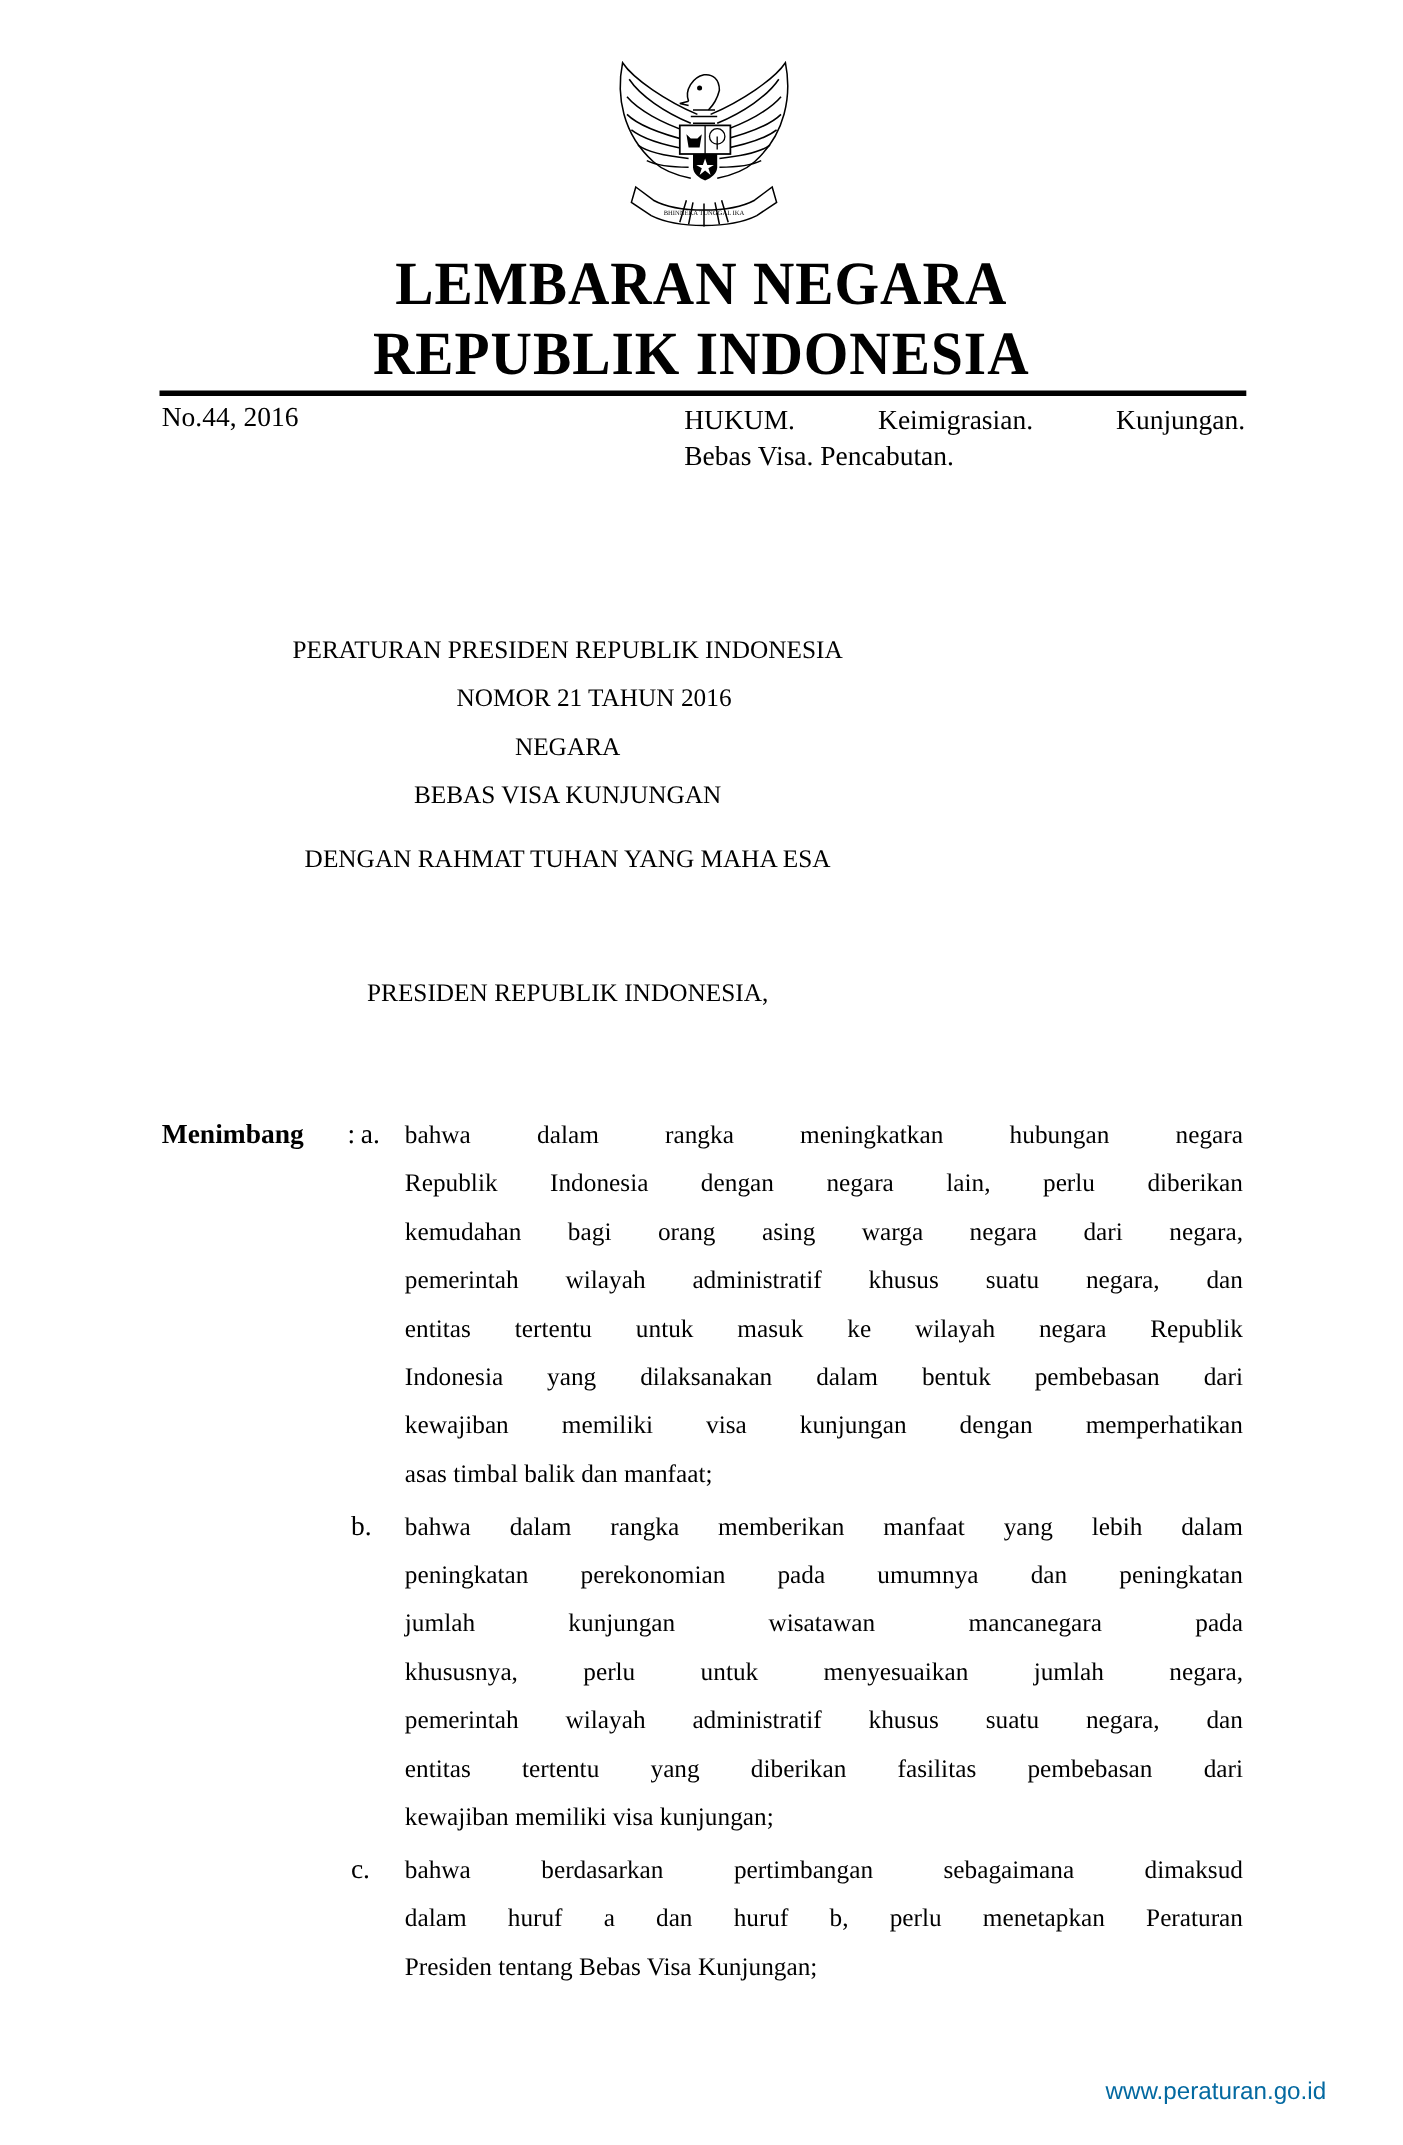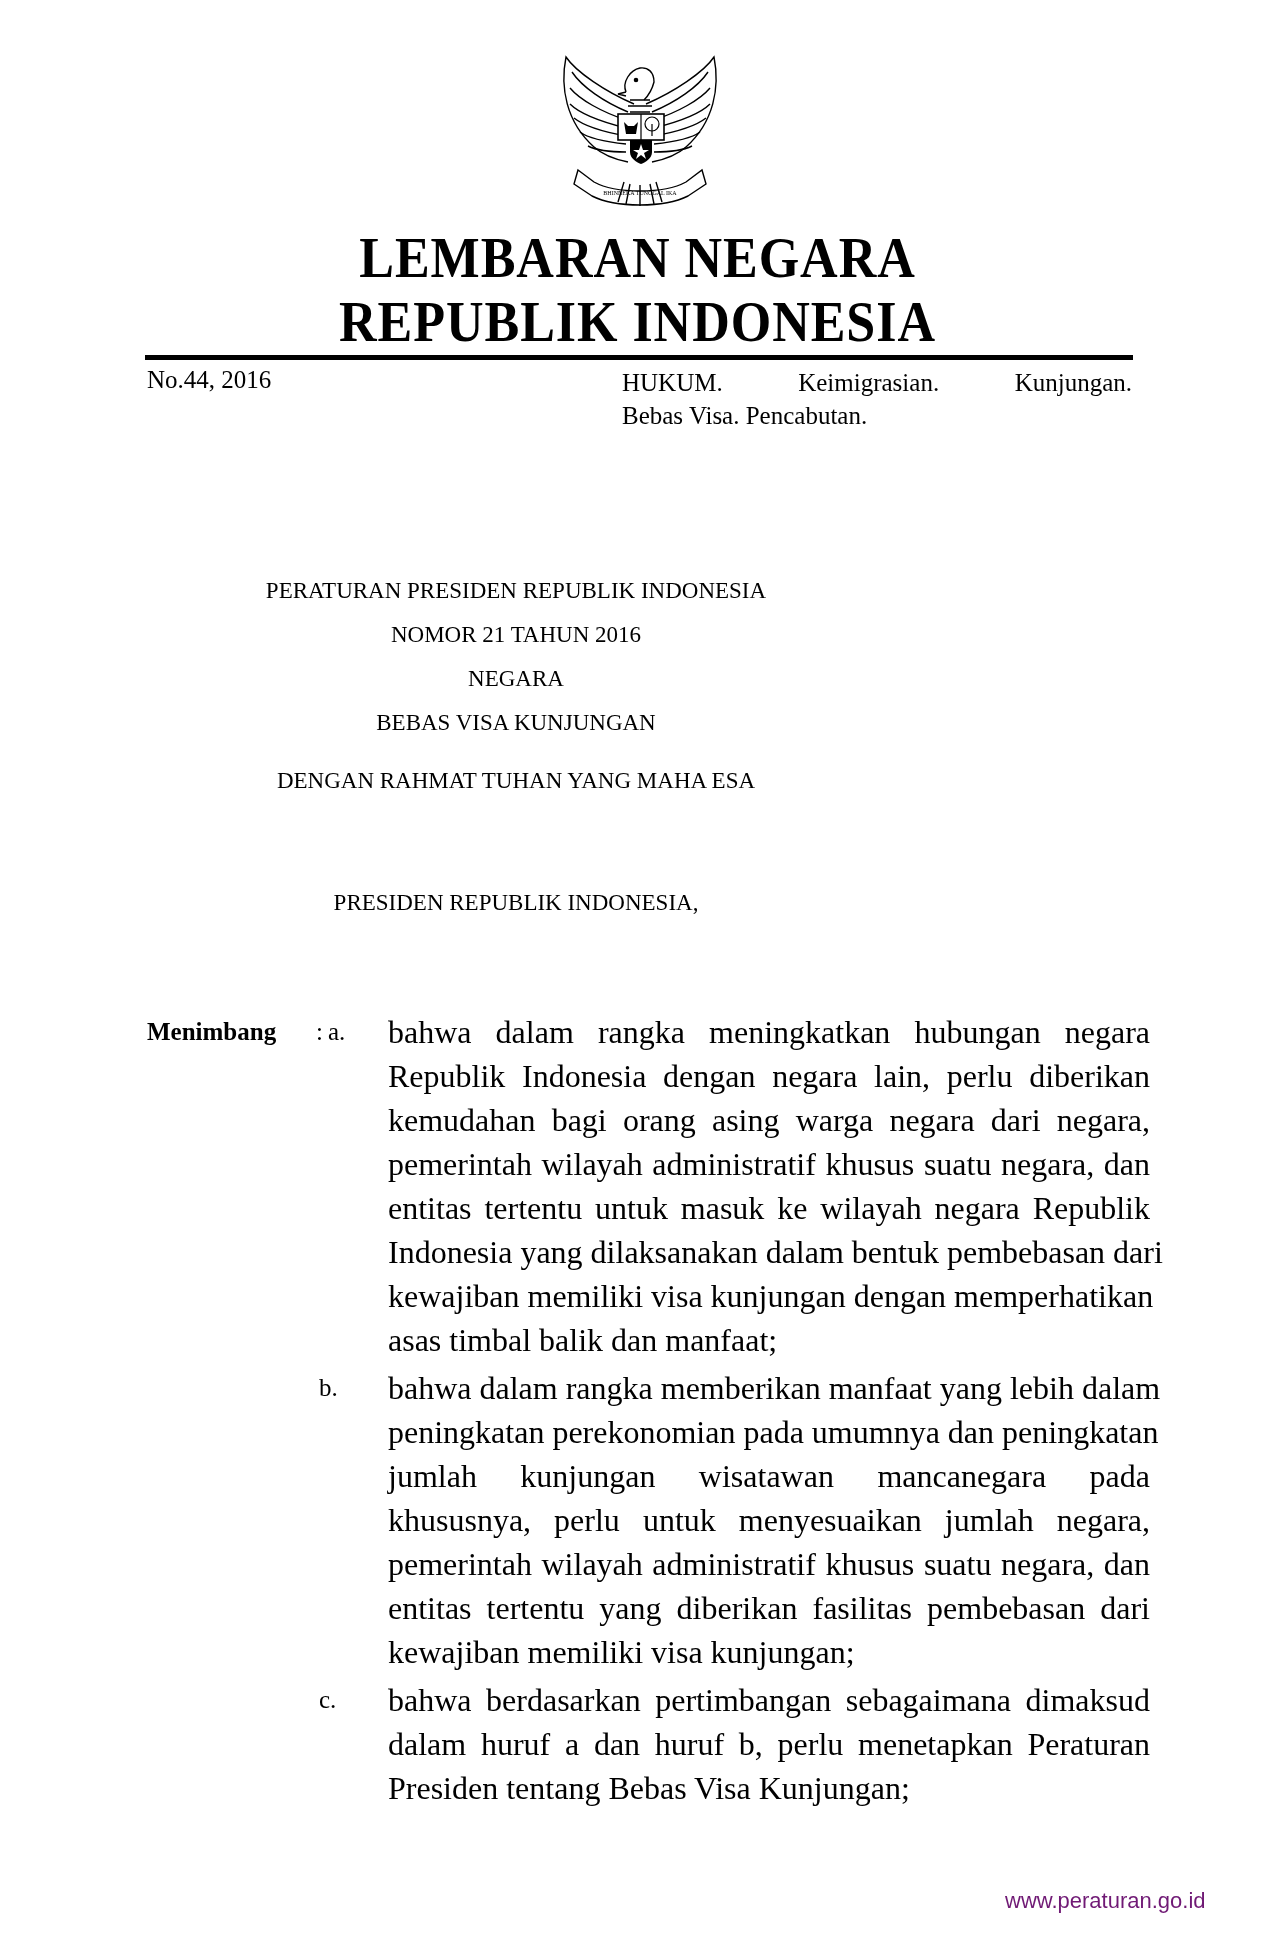--- a/index.html
+++ b/index.html
@@ -12,25 +12,25 @@
   .mh1 { top:228px; }
   .mh2 { top:292px; }
   .rule { position:absolute; left:145px; top:355px; width:988px; height:5px; background:#000; }
   .gazette-no { position:absolute; left:147px; top:366px; font-size:25px; }
   .subject { position:absolute; left:622px; top:366px; width:510px; font-size:25px; line-height:33px; }
   .subject .l1 { display:flex; justify-content:space-between; }
   .center-line { position:absolute; left:0; width:1032px; text-align:center; font-size:23px; }
   .consider { position:absolute; left:147px; top:1018px; font-size:25px;font-weight:bold; }
   .colon-a { position:absolute; left:316px; top:1018px; font-size:25px; }
   .item-label { position:absolute; left:319px; font-size:25px; }
-  .para { position:absolute; left:388px; width:762px; font-size:32px; line-height:44px; }
+  .para { position:absolute; left:368px; width:762px; font-size:23px; line-height:44px; }
   .para .ln { display:block; text-align:justify; text-align-last:justify; white-space:nowrap; }
   .para .ln.last { text-align-last:left; }
   .footer { position:absolute; left:1005px; top:1888px; font-family:"Liberation Sans", sans-serif;
-            font-size:22px; color:#701a75; }
+            font-size:22px; color:#0369a1; }
 </style>
 </head>
 <body>
 
 <svg class="emblem" viewBox="0 0 168 164">
   <g fill="none" stroke="#000" stroke-width="1.4">
 
     <path d="M78 52 C50 40 20 20 10 5 C4 35 10 70 38 95 C48 104 62 108 72 110"></path>
     <path d="M72 60 C48 50 26 35 16 20"></path>
       <path d="M70 68 C46 60 24 48 14 36"></path>
@@ -76,21 +76,21 @@
 <div class="subject">
   <div class="l1">
     <span>HUKUM.</span>
     <span>Keimigrasian.</span>
     <span>Kunjungan.</span>
   </div>
   <div>Bebas Visa. Pencabutan.</div>
 </div>
 
 <div class="center-line" style="top:578px;">PERATURAN PRESIDEN REPUBLIK INDONESIA</div>
-<div class="center-line" style="top:622px;">NOMOR 21 TAHUN 2016</div>
+<div class="center-line" style="top:622px;padding-left:24px;">NOMOR 21 TAHUN 2016</div>
 <div class="center-line" style="top:666px;">NEGARA</div>
 <div class="center-line" style="top:710px;">BEBAS VISA KUNJUNGAN</div>
 <div class="center-line" style="top:768px;">DENGAN RAHMAT TUHAN YANG MAHA ESA</div>
 <div class="center-line" style="top:890px;">PRESIDEN REPUBLIK INDONESIA,</div>
 
 <div class="consider">Menimbang</div>
 <div class="colon-a">:</div>
 
 <div class="item-label" style="left:328px; top:1018px;">a.</div>
 <div class="para" style="top:1010px;">

